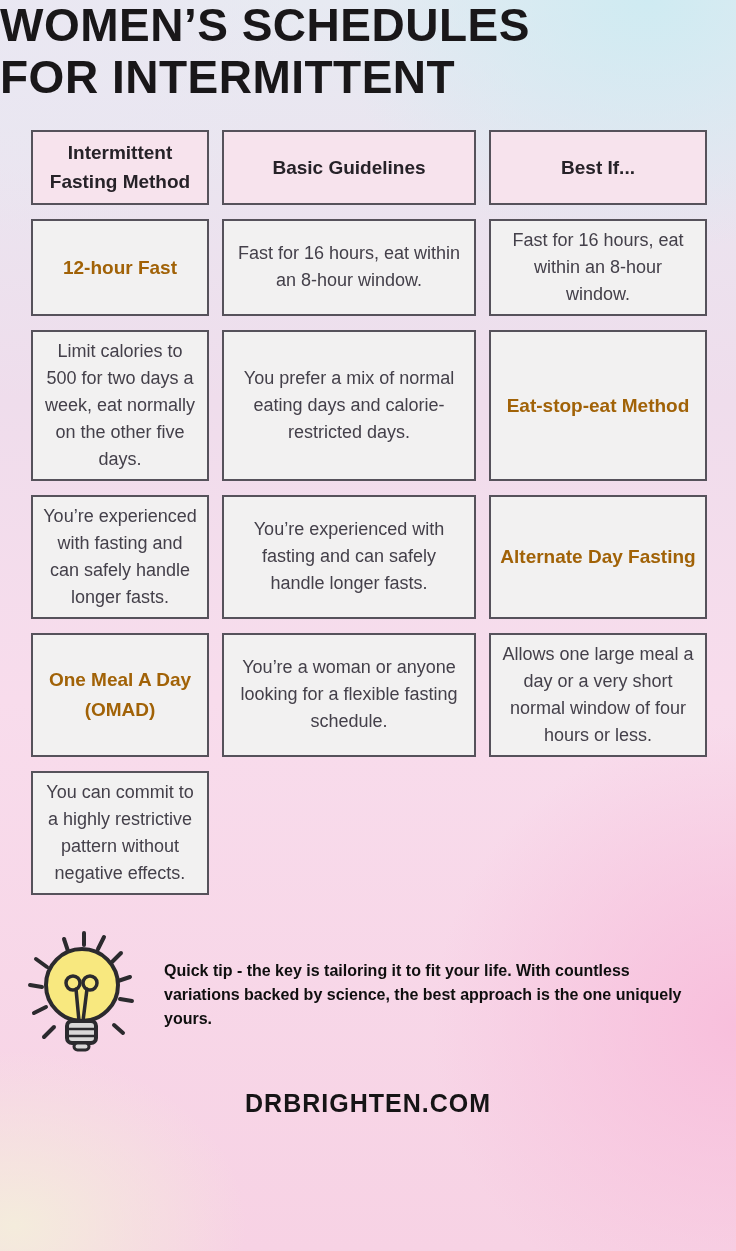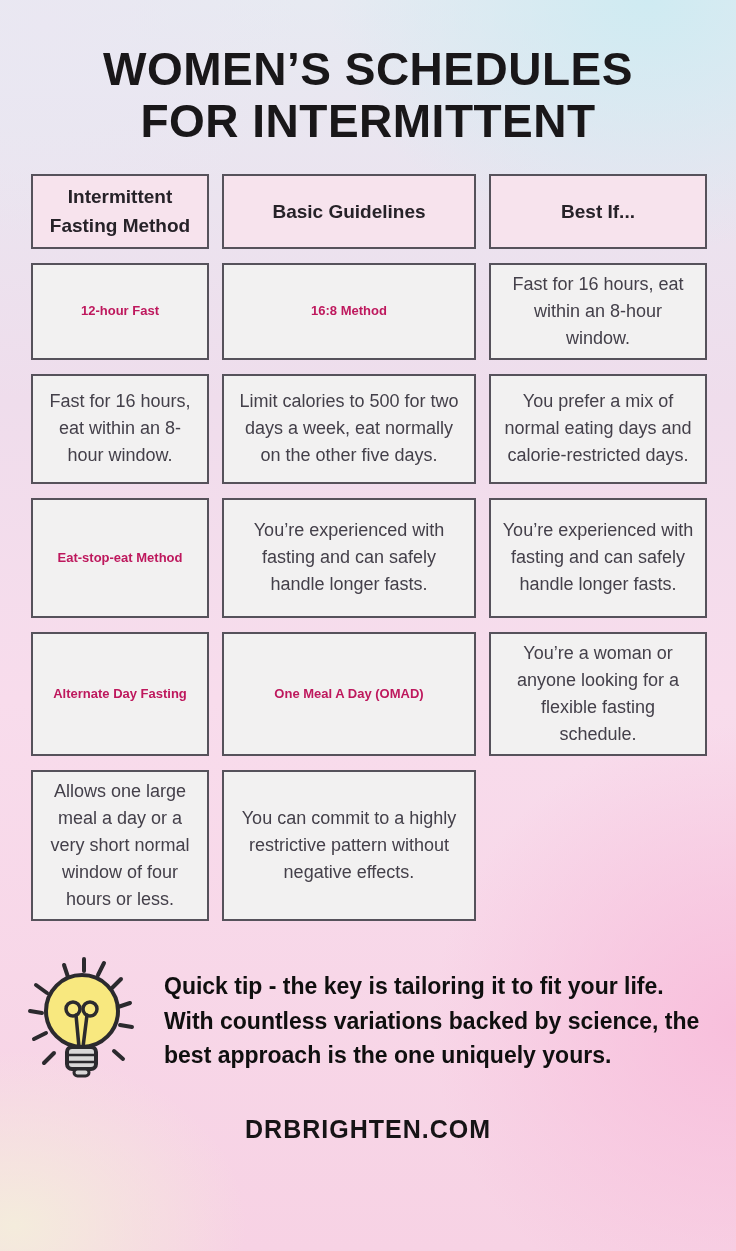--- a/index.html
+++ b/index.html
@@ -11,22 +11,21 @@
     overflow:hidden;
     background-color:#f6d9e9;
     background-image:
       radial-gradient(ellipse 60% 28% at 88% 0%, #cfebf2 0%, rgba(207,235,242,0) 72%),
       radial-gradient(ellipse 50% 24% at 6% 2%, #eae7f2 0%, rgba(234,231,242,0) 70%),
       radial-gradient(ellipse 45% 20% at 2% 98%, #f4ecdc 0%, rgba(244,236,220,0) 70%),
       radial-gradient(ellipse 55% 32% at 100% 82%, #f8bfdc 0%, rgba(248,191,220,0) 75%),
       linear-gradient(180deg, #e7eaf2 0%, #efddec 32%, #f8dcec 56%, #f7d2e4 100%);
   }
   .title {
-    margin-top:44px;
-    text-align:center;
+    text-align:left;
     font-size:46px;
     font-weight:800;
     line-height:1.12;
     letter-spacing:0.5px;
     color:#191719;
   }
   .table-grid {
     margin:27px 31px 0 31px;
     display:grid;
     grid-template-columns:178px 254px 218px;
@@ -45,23 +44,23 @@
     background:#f7e3ed;
     font-weight:700;
     font-size:19px;
     line-height:1.55;
     color:#262228;
     min-height:73px;
   }
   .cell.method {
     background:#f2f1f1;
     font-weight:700;
-    font-size:13px;
+    font-size:19px;
     line-height:1.55;
-    color:#be185d;
+    color:#a16207;
   }
   .cell.body {
     background:#f2f1f1;
     font-weight:400;
     font-size:18px;
     line-height:1.5;
     color:#44404a;
   }
   .rh1 { min-height:93px; }
   .rh2 { min-height:93px; }
@@ -70,21 +69,21 @@
   .rh5 { min-height:110px; }
   .rh6 { min-height:120px; }
   .tip {
     margin:30px 30px 0 22px;
     display:flex;
     align-items:center;
     gap:12px;
   }
   .bulb-wrap { flex:0 0 130px; height:140px; }
   .tip-text {
-    font-size:23px;
+    font-size:16px;
     font-weight:700;
     line-height:1.5;
     color:#0f0f0f;
     max-width:545px;
   }
   .footer {
     margin-top:24px;
     text-align:center;
     font-size:25px;
     font-weight:800;
@@ -103,21 +102,20 @@
   </div>
 
   <div class="table-grid">
 
     <div class="cell hdr">Intermittent Fasting Method</div>
     <div class="cell hdr">Basic Guidelines</div>
     <div class="cell hdr">Best If...</div>
 
     <div class="cell method rh1">12-hour Fast</div>
 
-    <div class="cell method rh2">16:8 Method</div>
     <div class="cell body rh2">Fast for 16 hours, eat within an 8-hour window.</div>
     <div class="cell body rh2">Fast for 16 hours, eat within an 8-hour window.</div>
 
     <div class="cell body rh3">Limit calories to 500 for two days a week, eat normally on the other five days.</div>
     <div class="cell body rh3">You prefer a mix of normal eating days and calorie-restricted days.</div>
 
     <div class="cell method rh4">Eat-stop-eat Method</div>
     <div class="cell body rh4">You’re experienced with fasting and can safely handle longer fasts.</div>
     <div class="cell body rh4">You’re experienced with fasting and can safely handle longer fasts.</div>
 

